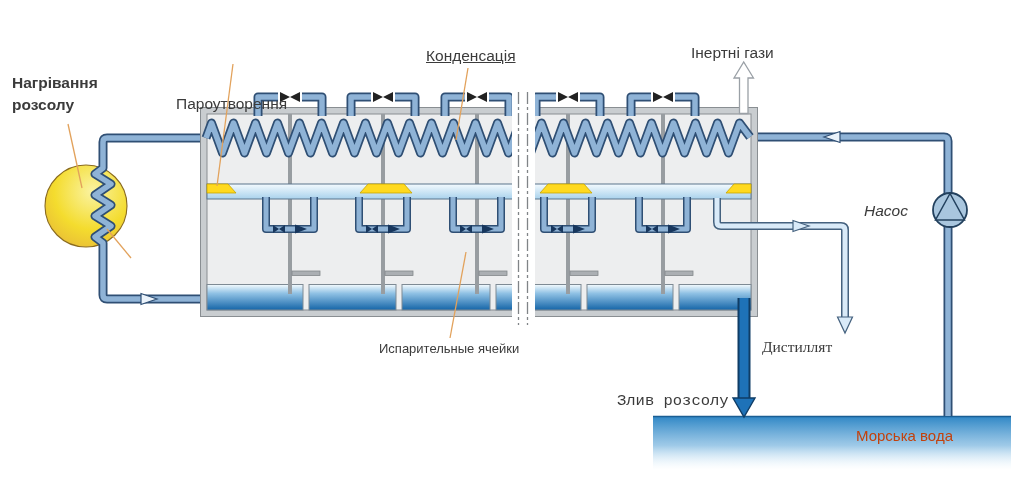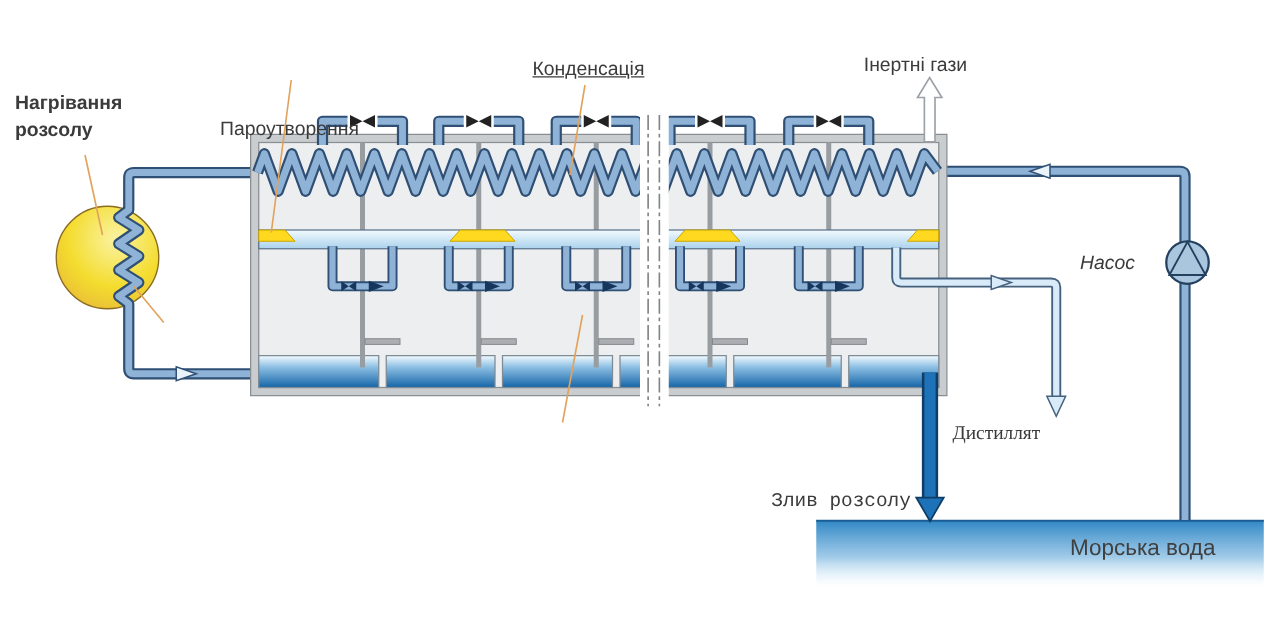--- a/index.html
+++ b/index.html
@@ -10,21 +10,21 @@
   .lbl-wrap{white-space:normal;}
   #lbl-brine-heating{left:12px;top:72px;width:110px;font-weight:bold;}
   #lbl-evaporation{left:176px;top:45px;margin-top:48px;}
   #lbl-condensation{left:426px;top:45px;text-decoration:underline;}
   #lbl-inert-gases{left:691px;top:42px;}
   #lbl-pump{left:864px;top:200px;font-style:italic;}
   #lbl-heat-exchanger{left:62px;top:302px;}
   #lbl-evap-cells{left:379px;top:340px;font-size:13px;}
   #lbl-distillate{left:762px;top:336px;font-family:Liberation Serif, serif;}
   #lbl-brine-discharge{left:617px;top:390px;font-family:Liberation Mono, monospace;}
-  #lbl-sea-water{left:856px;top:425px;font-size:18px;color:#404040;}
+  #lbl-sea-water{left:856px;top:425px;font-size:15px;color:#c2410c;}
   .pD{fill:none;stroke:#2F4F74;stroke-linejoin:round;stroke-linecap:butt;}
   .pL{fill:none;stroke:#8FB3D6;stroke-linejoin:round;stroke-linecap:butt;}
   .lpD{fill:none;stroke:#44617E;stroke-linejoin:round;}
   .lpL{fill:none;stroke:#D9EAF8;stroke-linejoin:round;}
 </style>
 </head>
 <body>
 
 <div id="stage">
 <svg id="diagram-svg" width="1024" height="497" viewBox="0 0 1024 497">
@@ -184,16 +184,17 @@
     <line x1="131" y1="258" x2="107" y2="229"></line>
     <line x1="450" y1="338" x2="466" y2="252"></line>
   </g>
 </svg>
 
   <div class="lbl lbl-wrap" id="lbl-brine-heating">Нагрівання розсолу</div>
   <div class="lbl" id="lbl-evaporation">Пароутворення</div>
   <div class="lbl" id="lbl-condensation">Конденсація</div>
   <div class="lbl" id="lbl-inert-gases">Інертні гази</div>
   <div class="lbl" id="lbl-pump">Насос</div>
+  <div class="lbl" id="lbl-evap-cells">Испарительные ячейки</div>
   <div class="lbl" id="lbl-distillate">Дистиллят</div>
   <div class="lbl" id="lbl-brine-discharge">Злив розсолу</div>
   <div class="lbl" id="lbl-sea-water">Морська вода</div>
 </div>
 
 </body></html>

